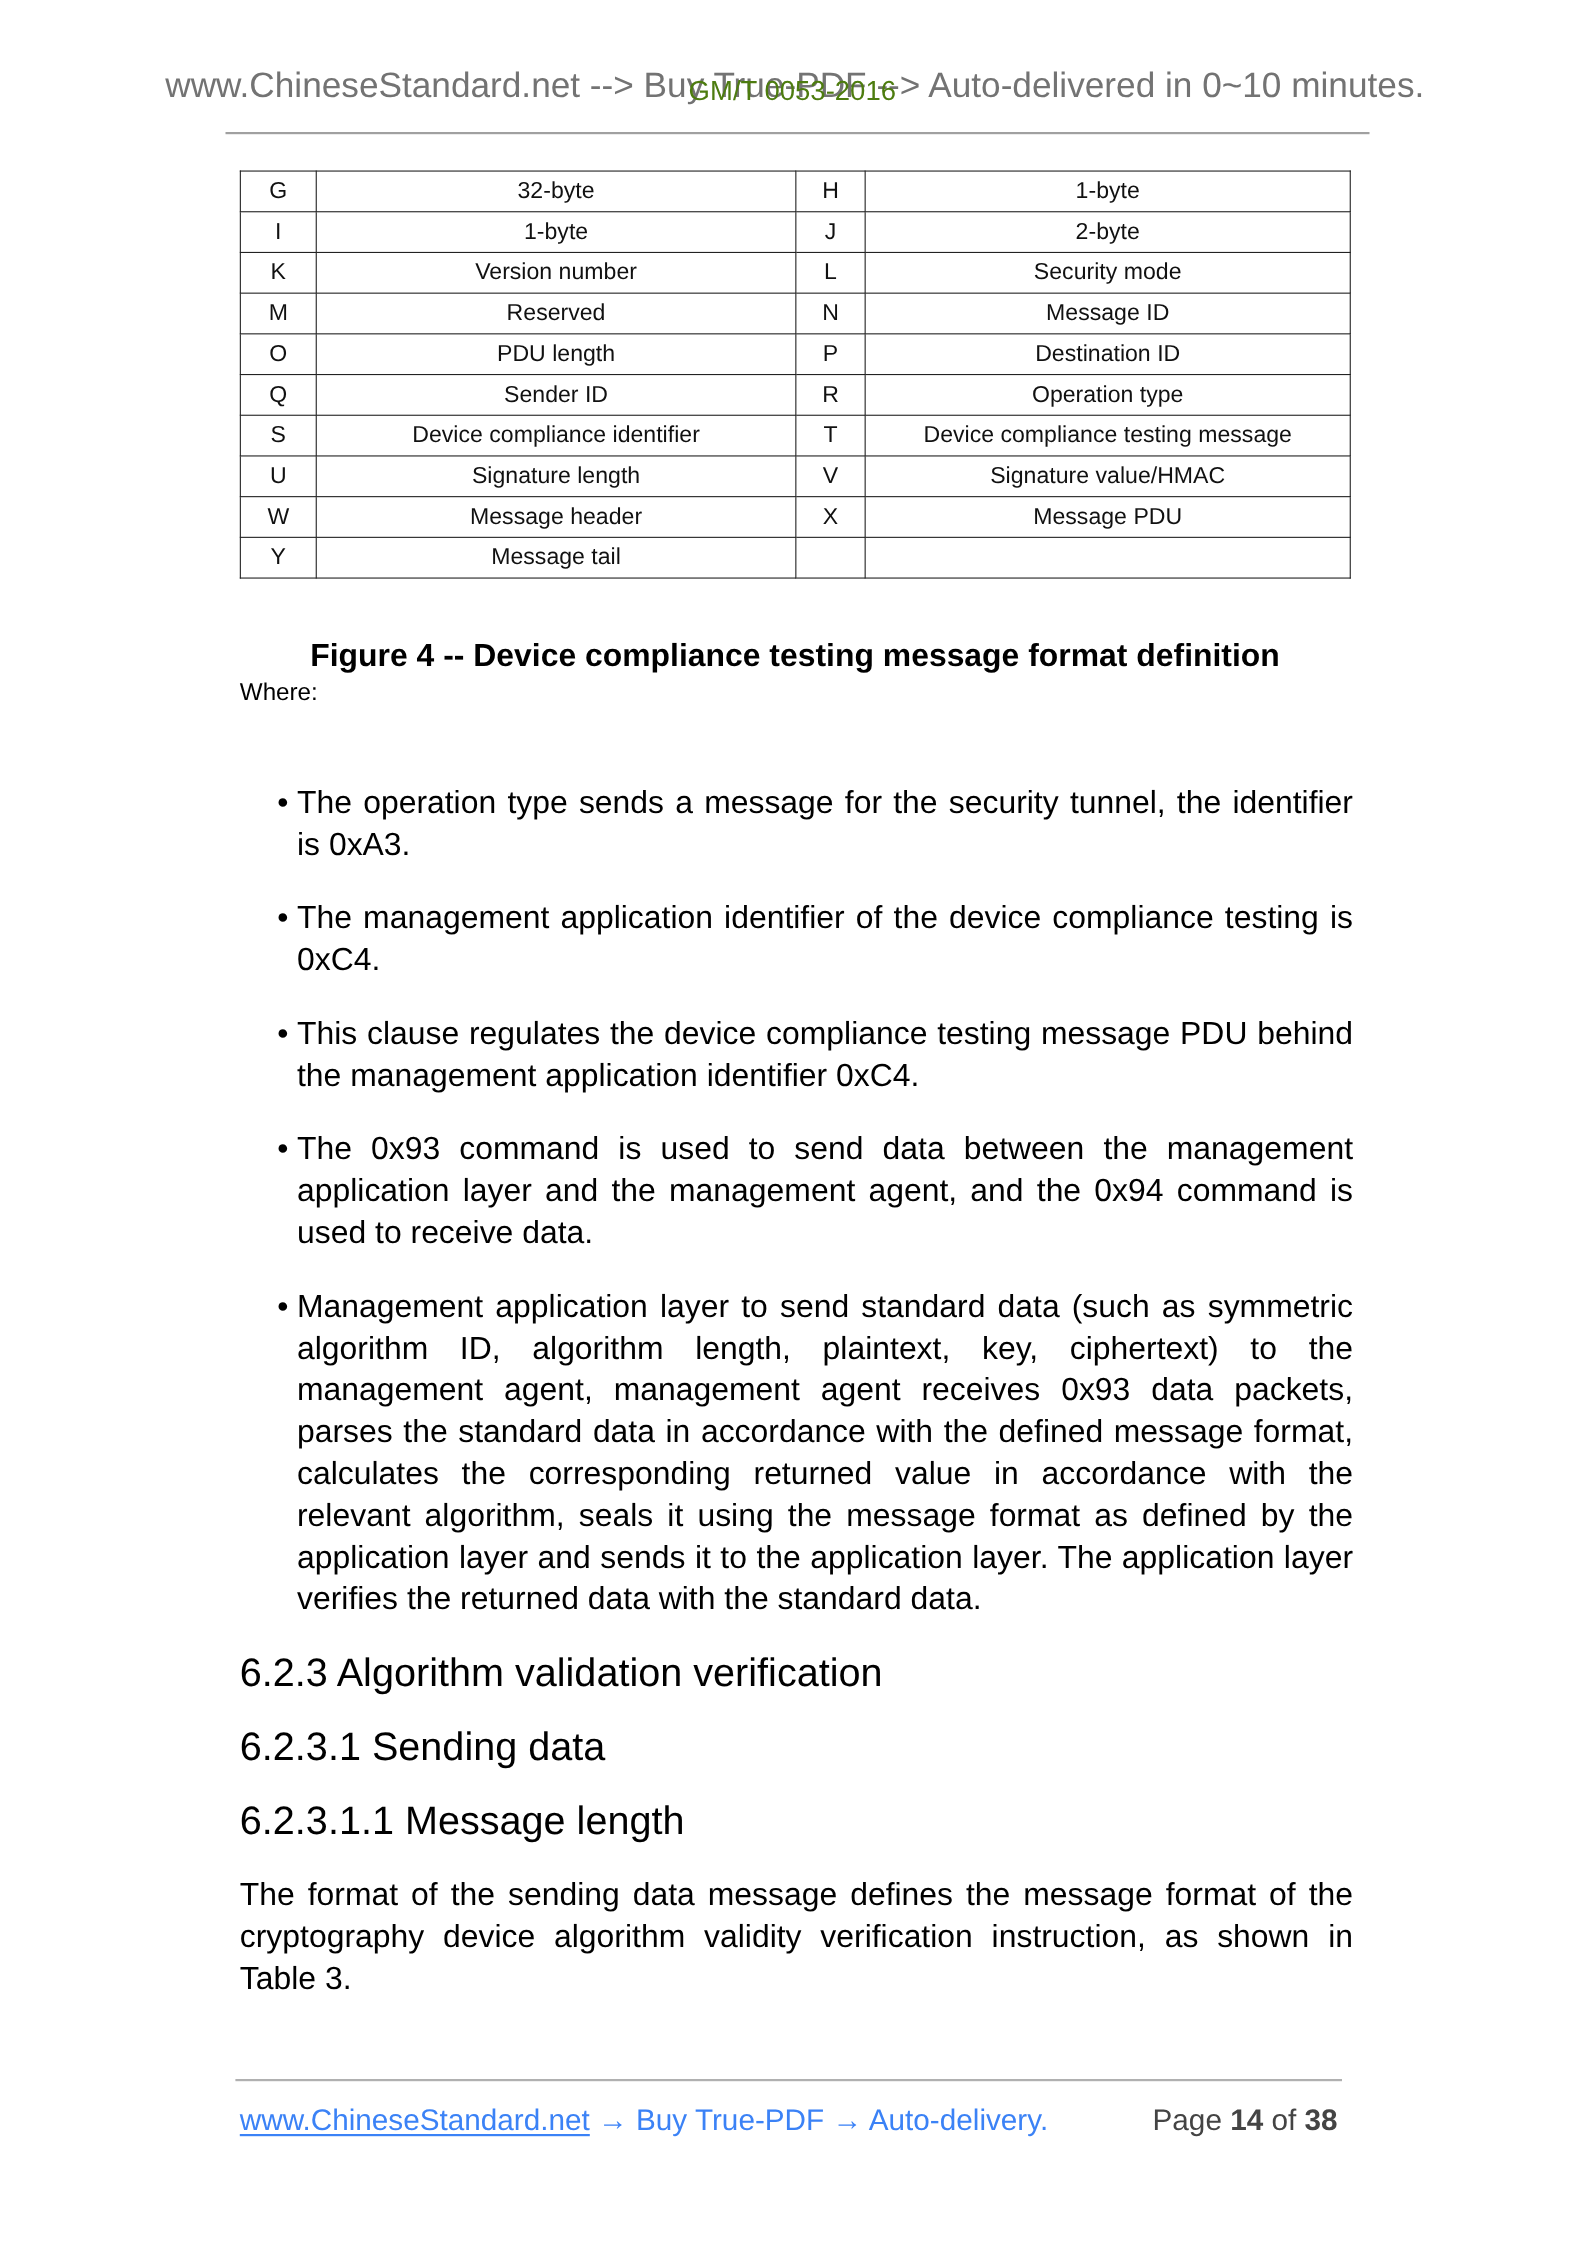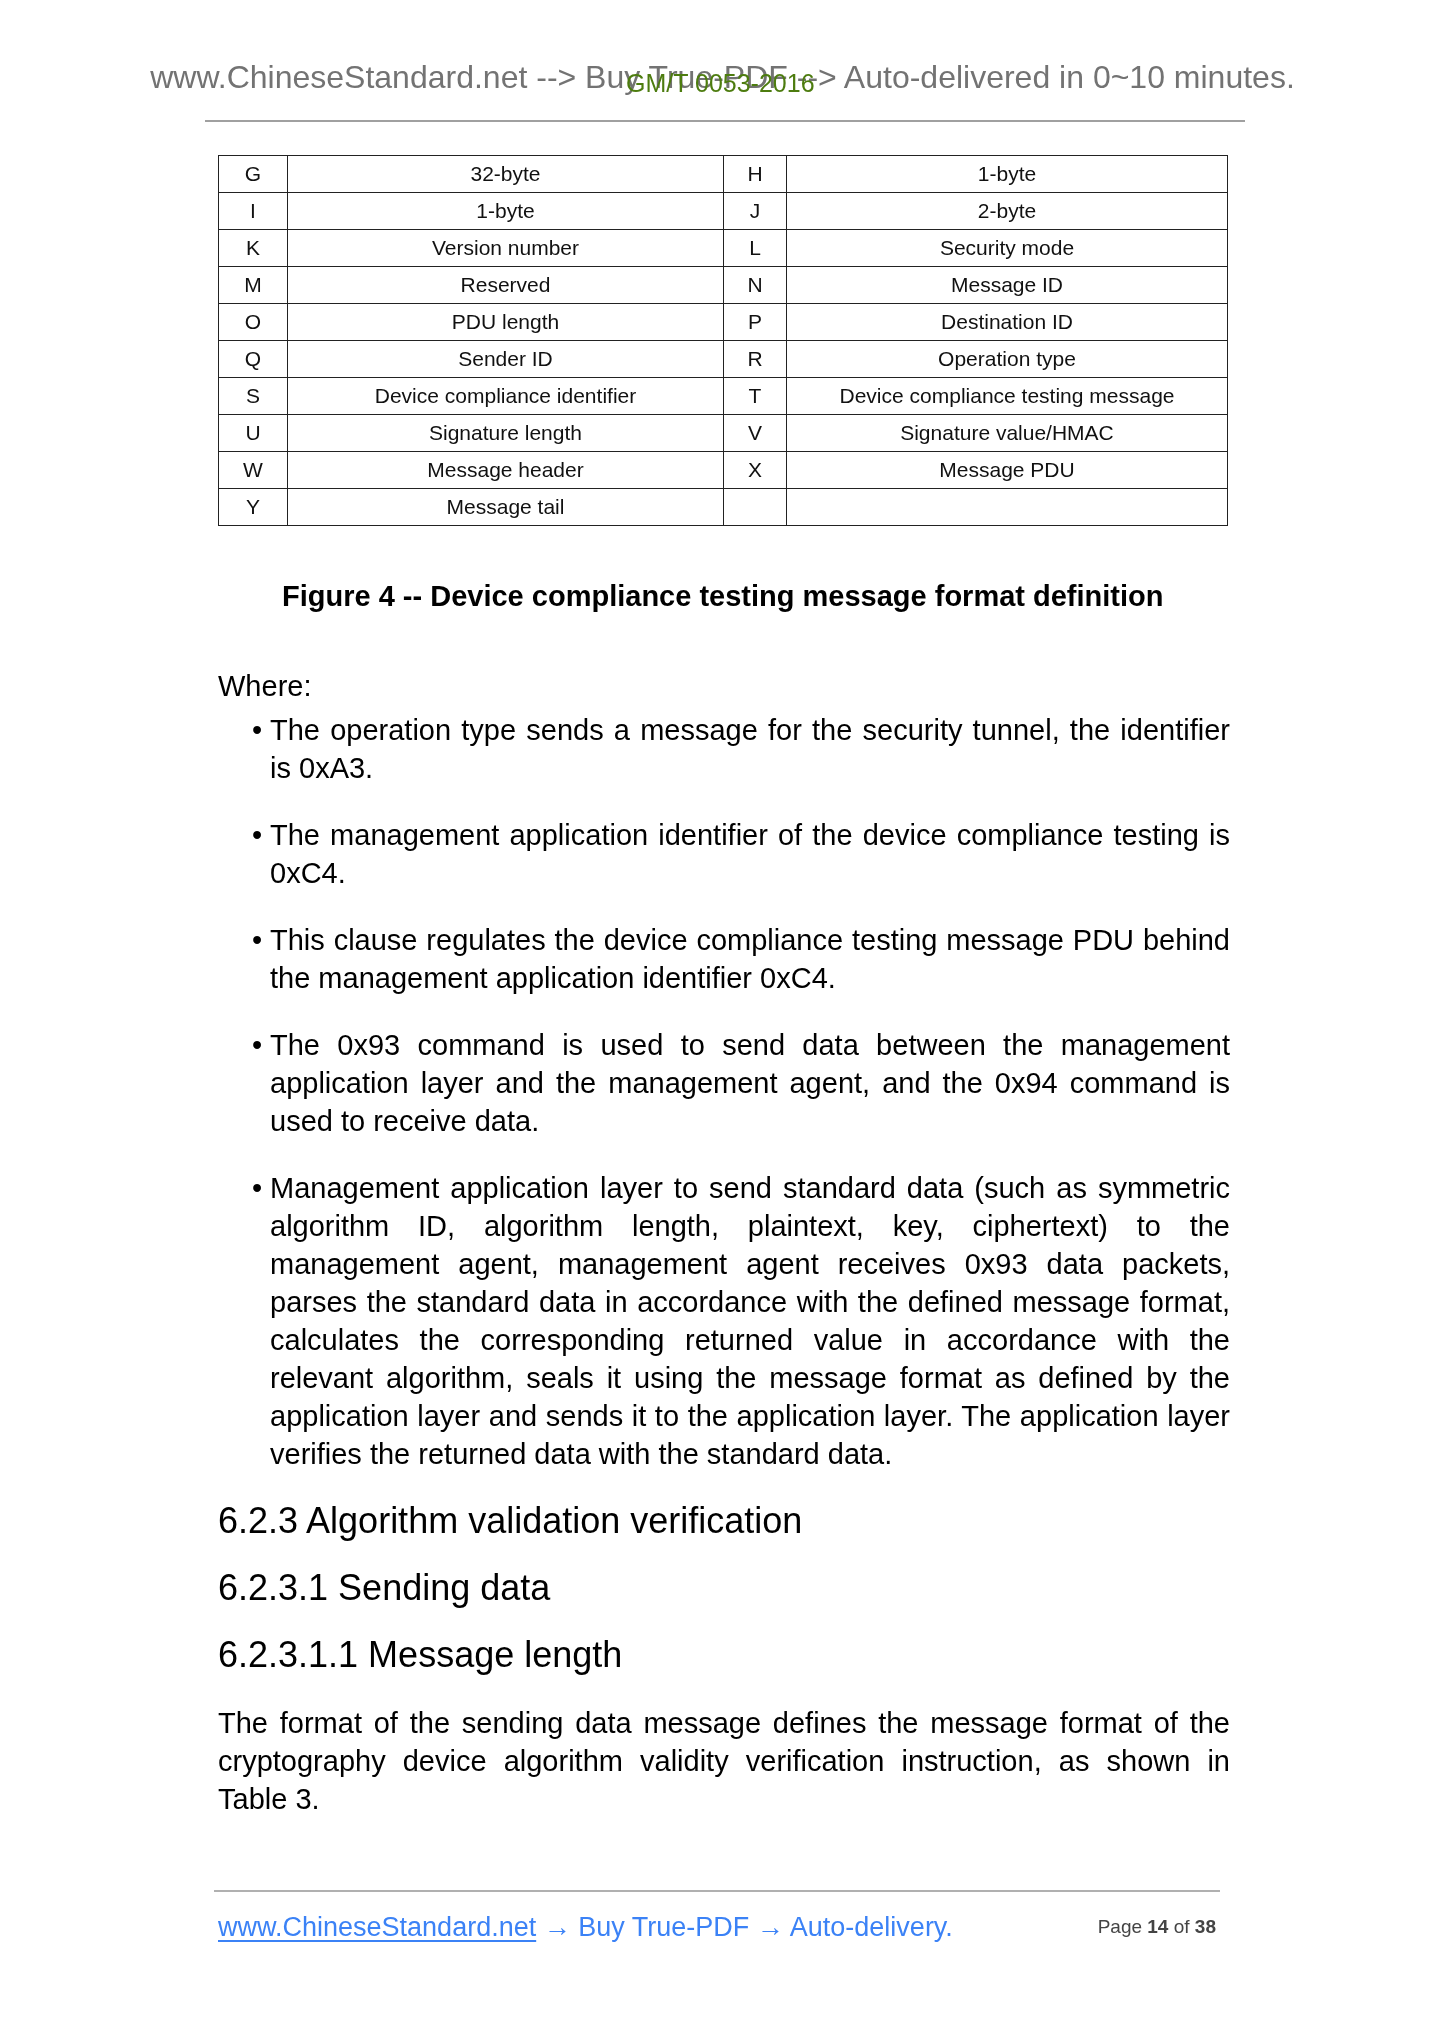--- a/index.html
+++ b/index.html
@@ -27,42 +27,42 @@
     border: 1.6px solid #222; height: 36px; text-align: center;
     padding: 0; line-height: 36px; white-space: nowrap;
   }
   col.c1 { width: 69px; } col.c2 { width: 436px; }
   col.c3 { width: 63px; } col.c4 { width: 441px; }
 
   .caption {
     left: 282px; top: 578px; font-size: 29px; font-weight: bold;
     line-height: 36px; white-space: nowrap;
   }
-  .where { left: 218px; top: 668px; font-size: 29px; line-height: 36px; }
+  .where { left: 218px; top: 611px; font-size: 22px; line-height: 36px; }
 
   .bullets { left: 252px; top: 711px; width: 978px; font-size: 29px; line-height: 38px; }
   .bullet { position: relative; padding-left: 18px; margin-bottom: 29px; text-align: justify; }
   .bullet .dot { position: absolute; left: 0; top: 0; }
 
   .h { left: 218px; font-size: 36px; font-weight: normal; line-height: 36px; white-space: nowrap; }
   .h1 { top: 1503px; } .h2 { top: 1570px; } .h3 { top: 1637px; }
 
   .para {
     left: 218px; top: 1704px; width: 1012px; font-size: 29px; line-height: 38px;
     text-align: justify;
   }
 
   .ftr-rule { left: 214px; top: 1890px; width: 1006px; height: 2px; background: #b0b0b0; }
   .ftr-left {
     left: 218px; top: 1911px; font-size: 27px; color: #3b82f6; line-height: 32px; white-space: nowrap;
   }
   .ftr-left .link { text-decoration: underline; text-underline-offset: 4px; }
   .ftr-right {
     left: 1030px; width: 186px; text-align: right; top: 1911px;
-    font-size: 19px; color: #444; line-height: 32px; white-space: nowrap;
+    font-size: 27px; color: #444; line-height: 32px; white-space: nowrap;
   }
   .ftr-right b { font-weight: bold; }
 </style>
 </head>
 <body>
 
 <div class="abs hdr-text">www.ChineseStandard.net --&gt; Buy True-PDF --&gt; Auto-delivered in 0~10 minutes.</div>
 <div class="abs hdr-std">GM/T 0053-2016</div>
 <div class="abs hdr-rule"></div>
 

